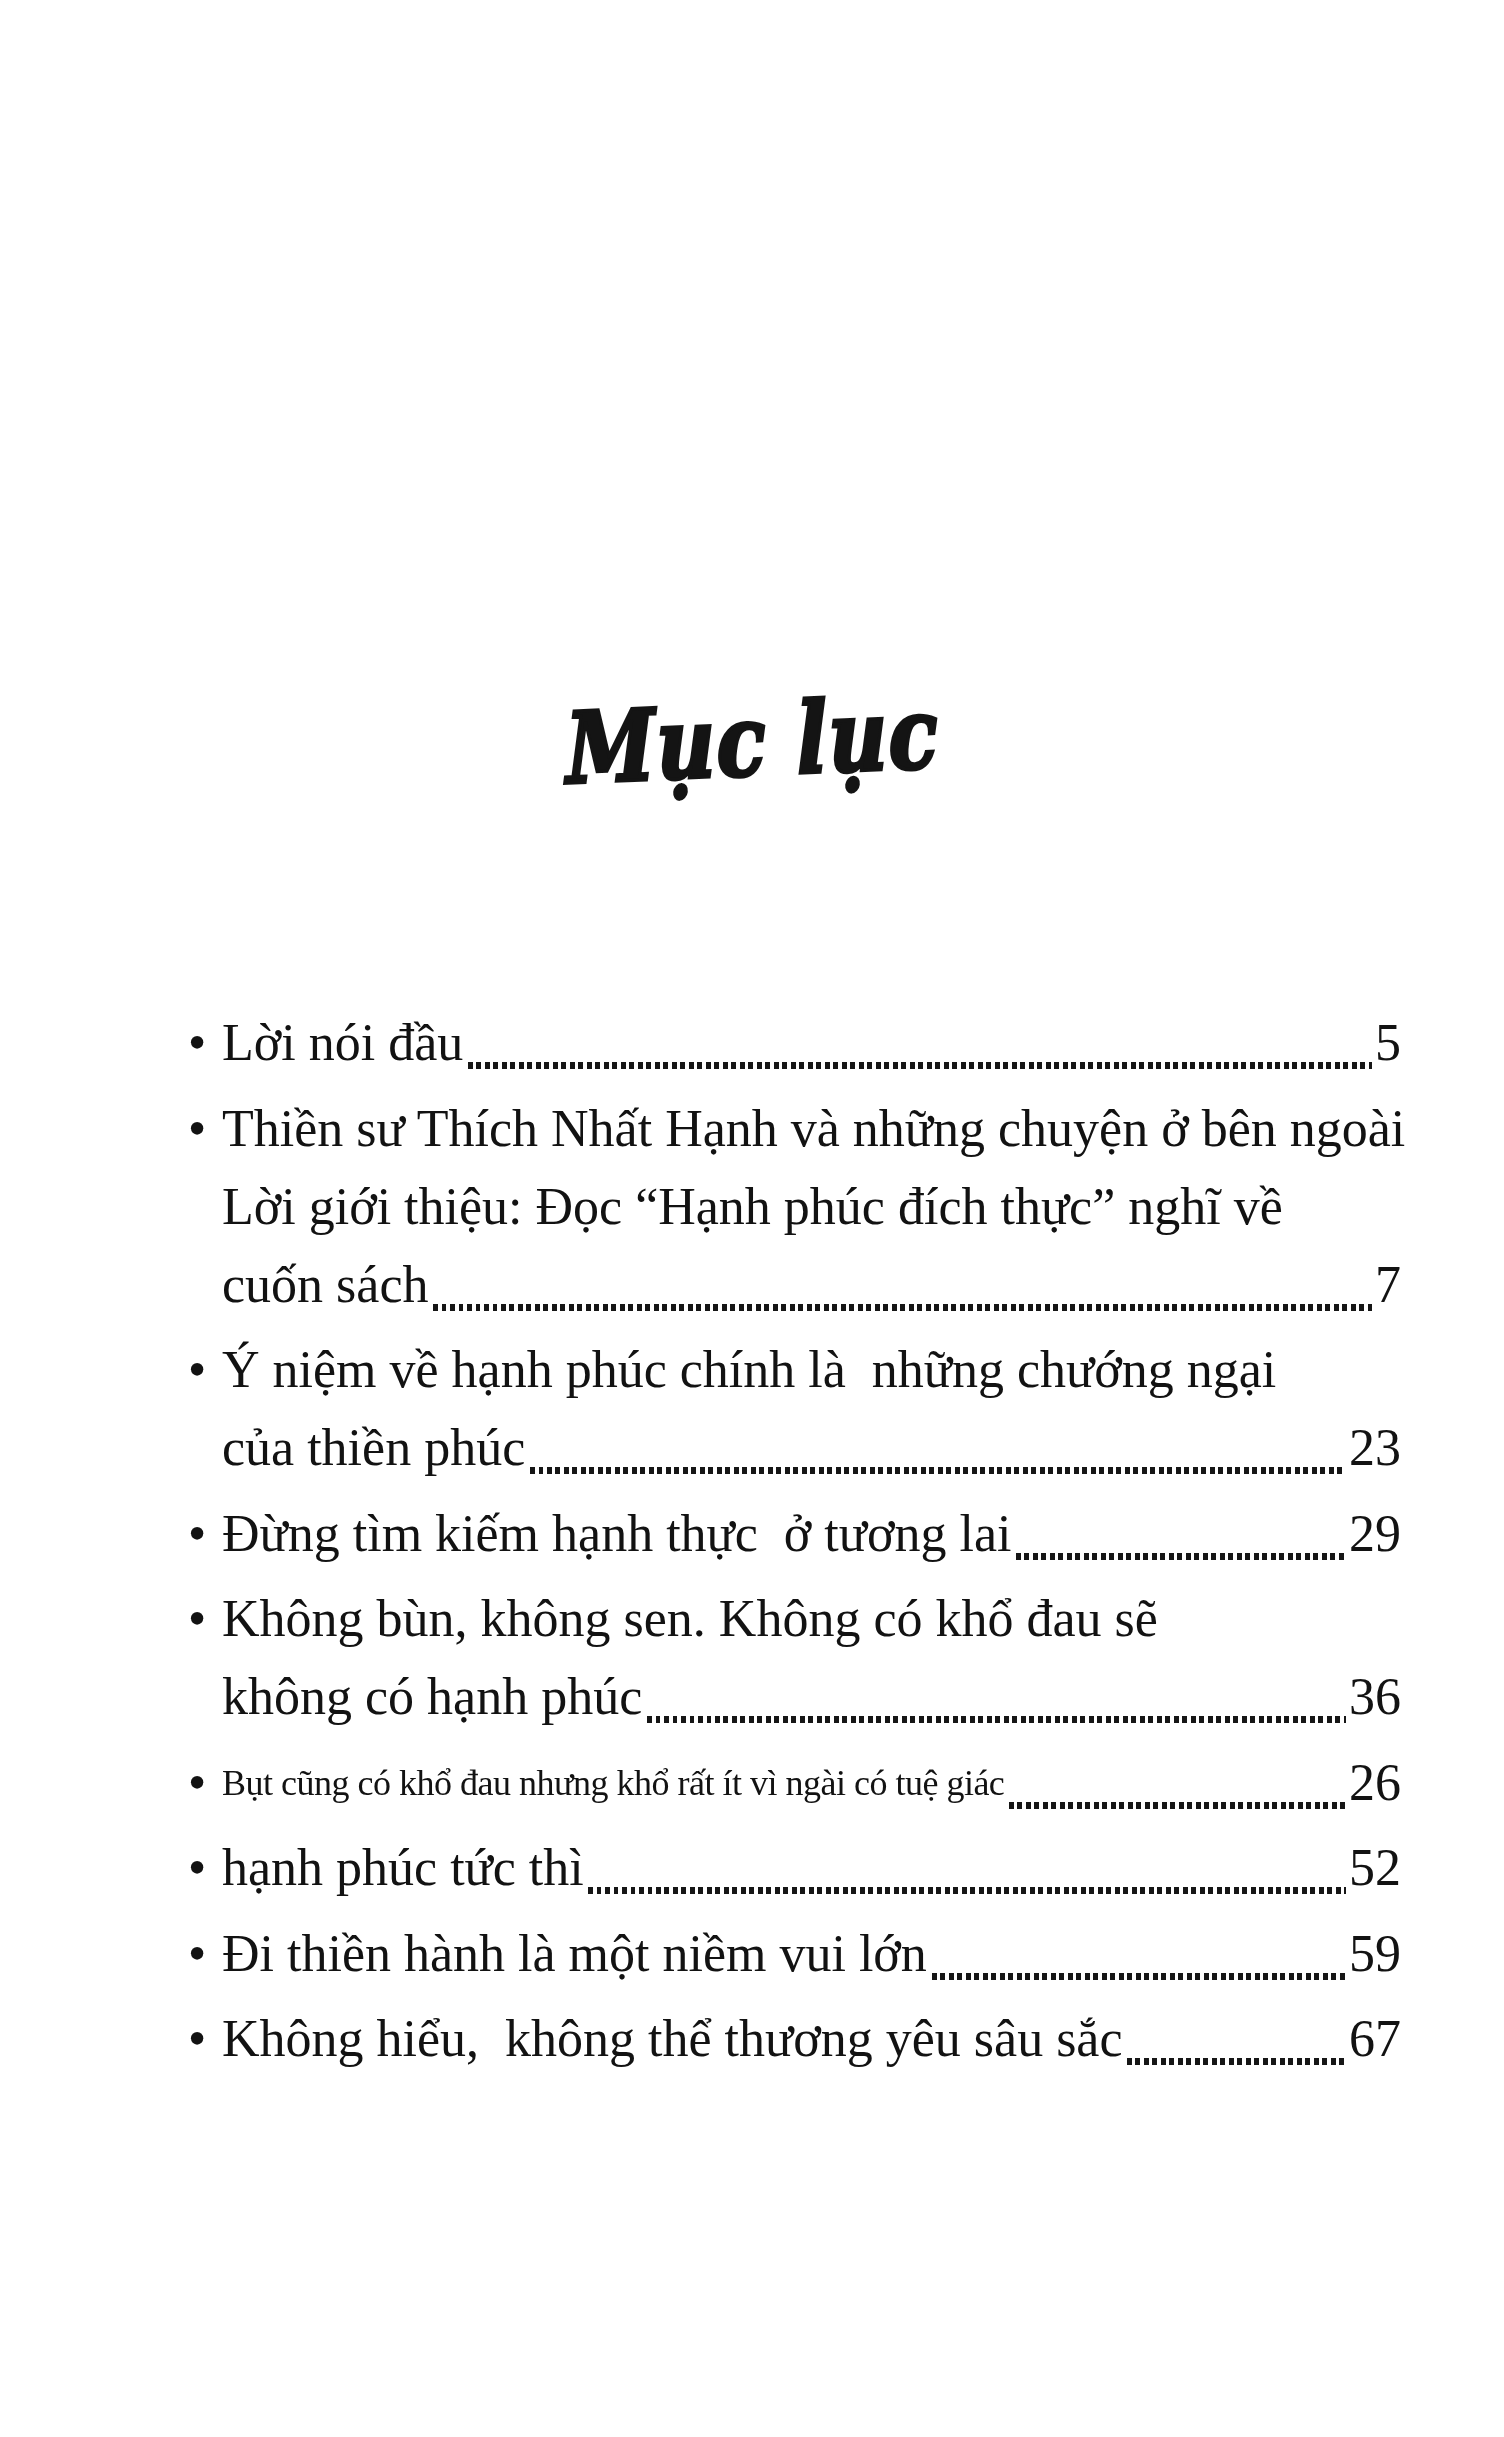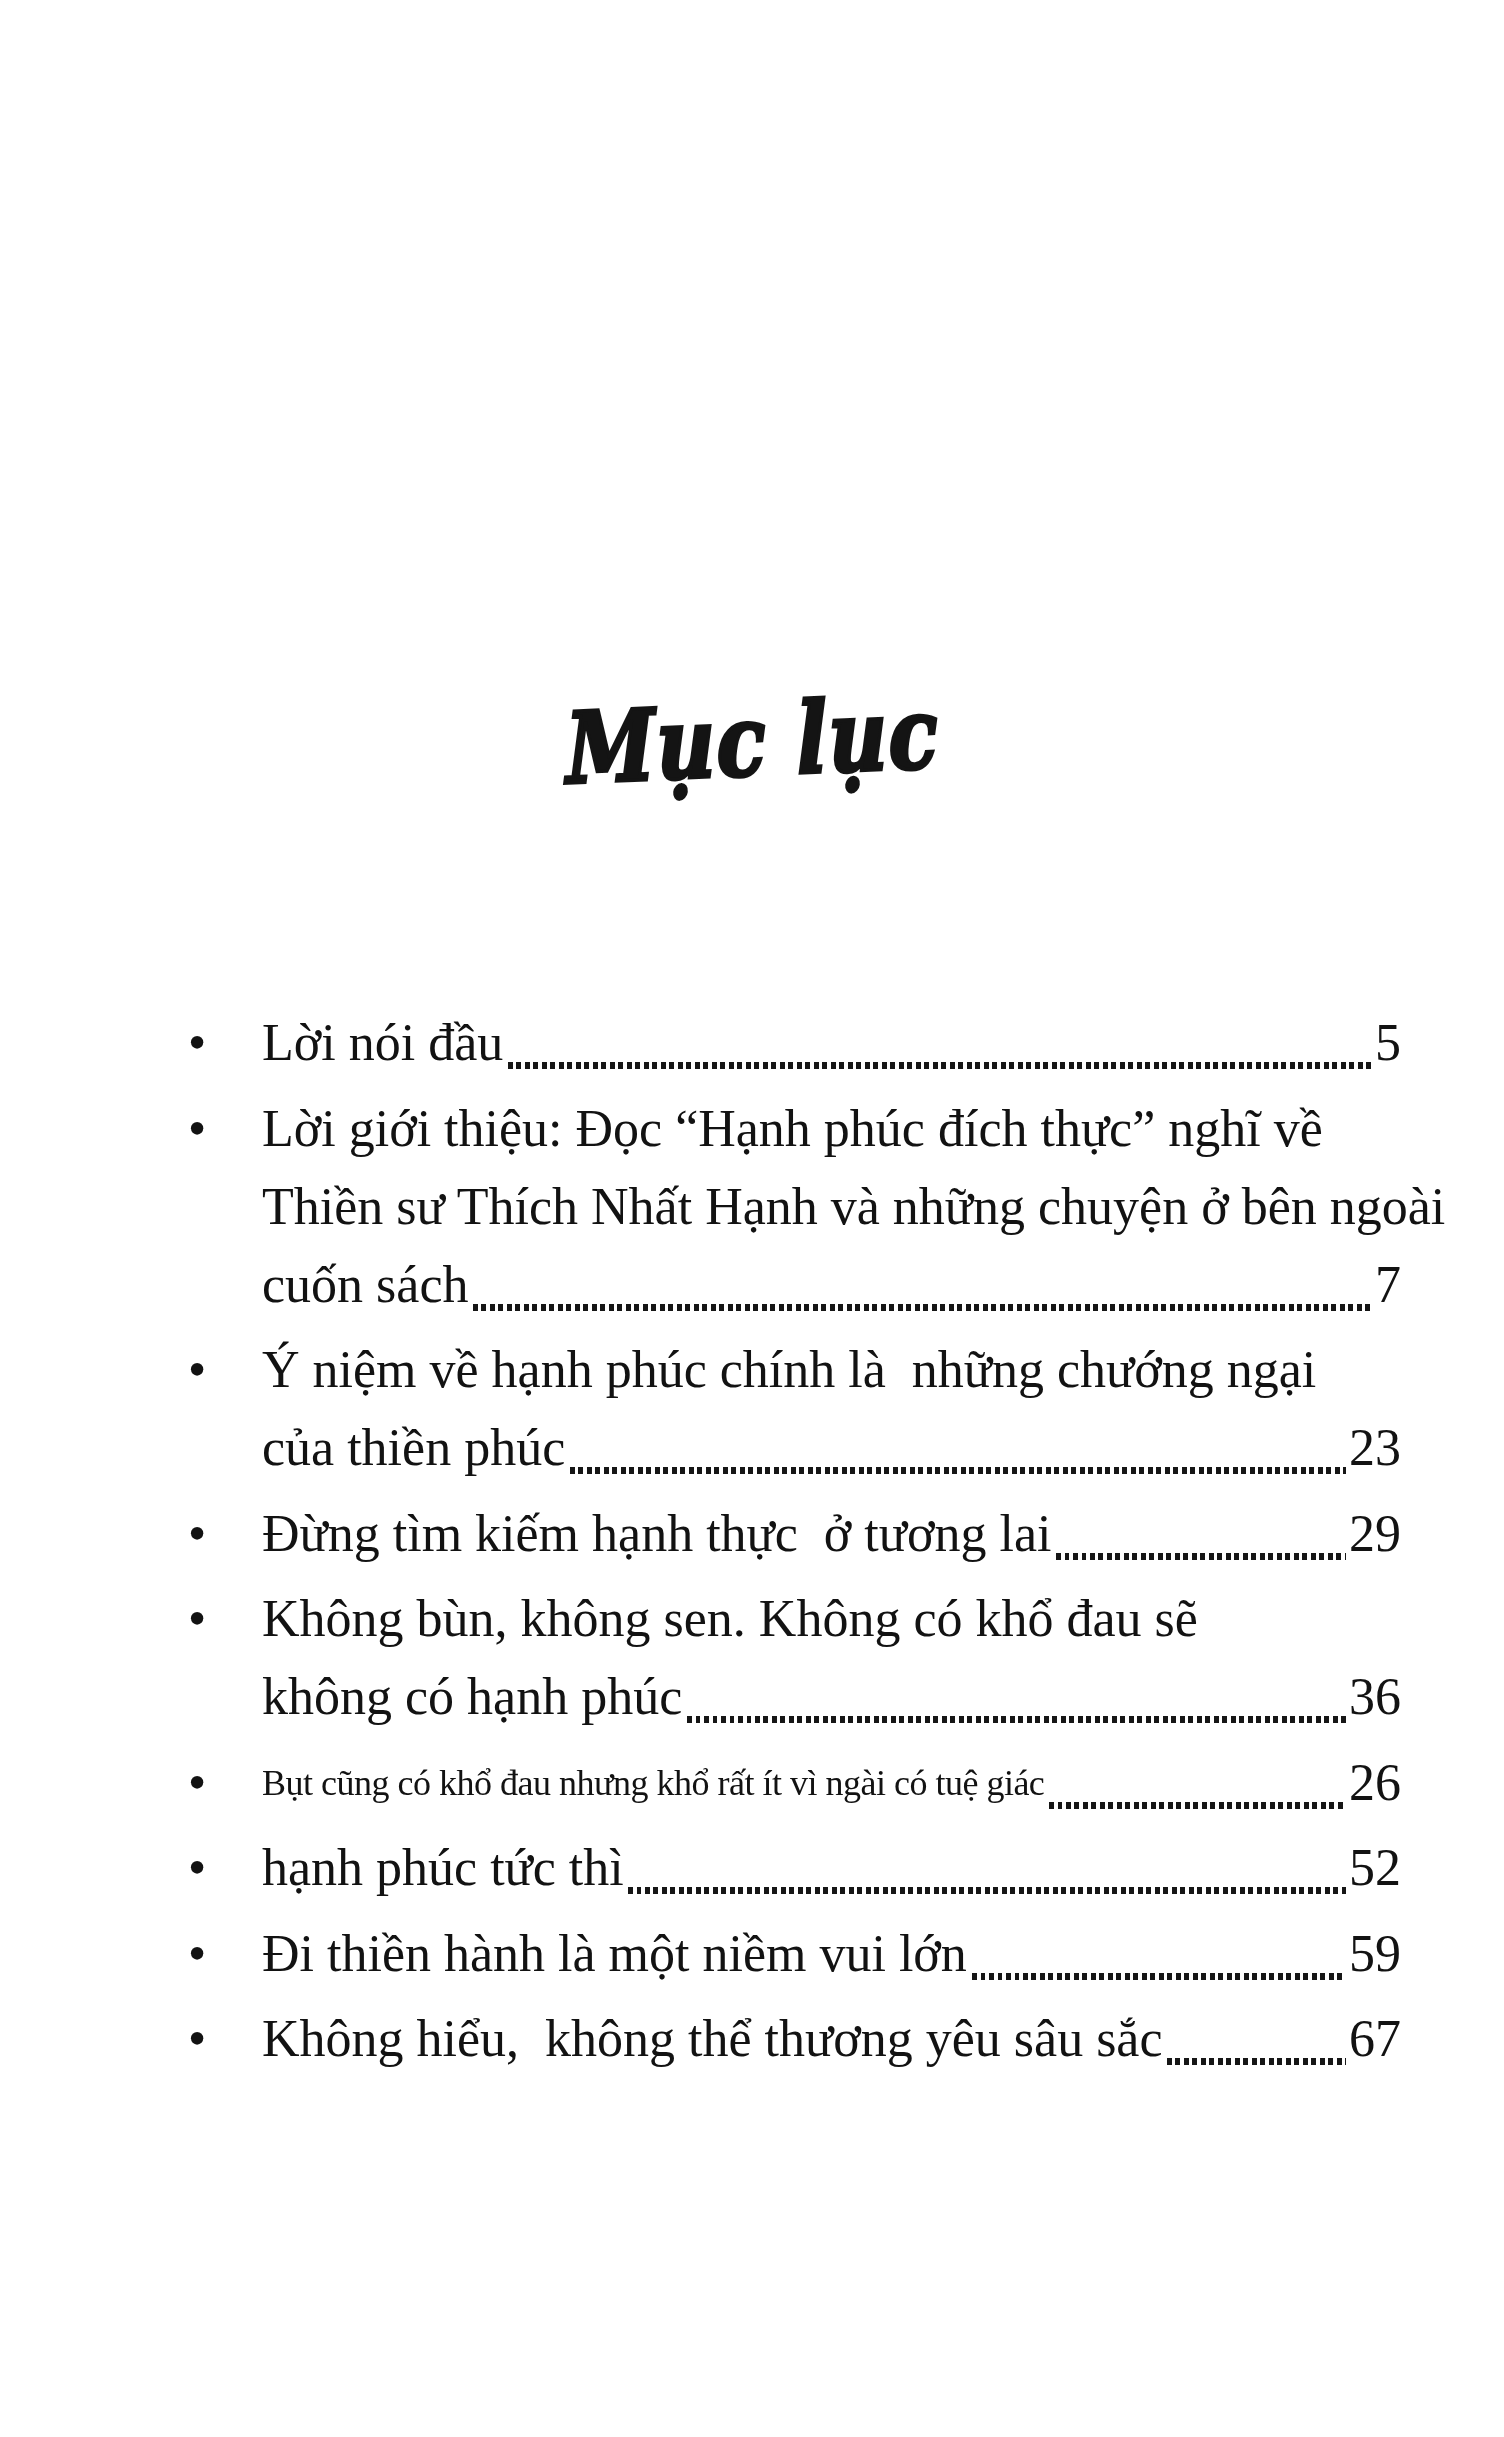--- a/index.html
+++ b/index.html
@@ -56,21 +56,20 @@
   }
   .entry-lines {
     flex: 1 1 auto;
     min-width: 0;
   }
   .line {
     display: flex;
     align-items: center;
     line-height: 78px;
     font-size: 52px;
-    margin-left: 40px;
   }
   .txt {
     white-space: pre;
     flex: 0 1 auto;
   }
   .entry.compact .txt {
     font-size: 36px;
     letter-spacing: -0.5px;
   }
   .leader {
@@ -108,25 +107,25 @@
             <span class="txt">Lời nói đầu</span>
             <span class="leader"></span>
             <span class="pagenum">5</span>
           </div>
         </div>
   </div>
       <div class="entry">
     <span class="bullet">•</span>
     <div class="entry-lines">
           <div class="line">
+            <span class="txt">Thiền sư Thích Nhất Hạnh và những chuyện ở bên ngoài</span>
+          </div>
+          <div class="line">
             <span class="txt">Lời giới thiệu: Đọc “Hạnh phúc đích thực” nghĩ về</span>
           </div>
-          <div class="line">
-            <span class="txt">Thiền sư Thích Nhất Hạnh và những chuyện ở bên ngoài</span>
-          </div>
           <div class="line last">
             <span class="txt">cuốn sách</span>
             <span class="leader"></span>
             <span class="pagenum">7</span>
           </div>
         </div>
   </div>
       <div class="entry">
     <span class="bullet">•</span>
     <div class="entry-lines">

